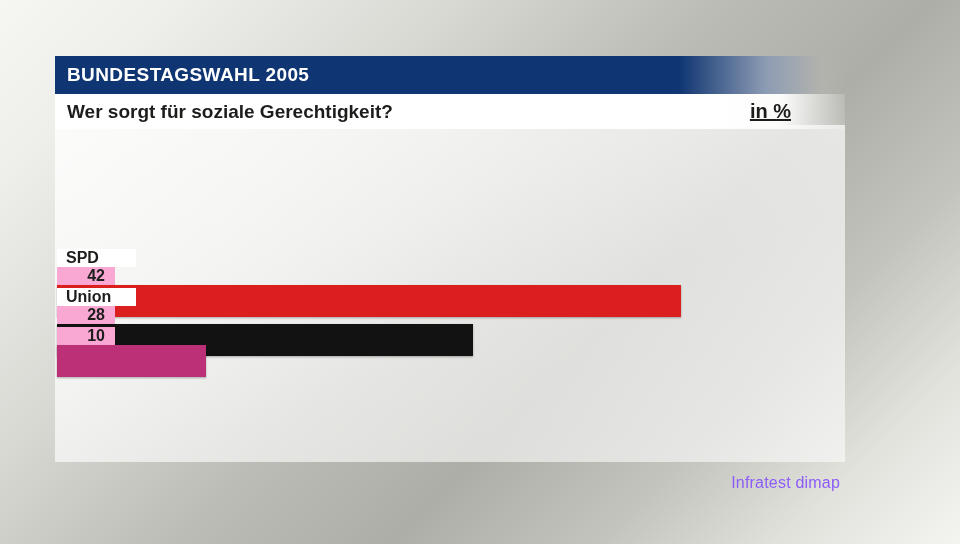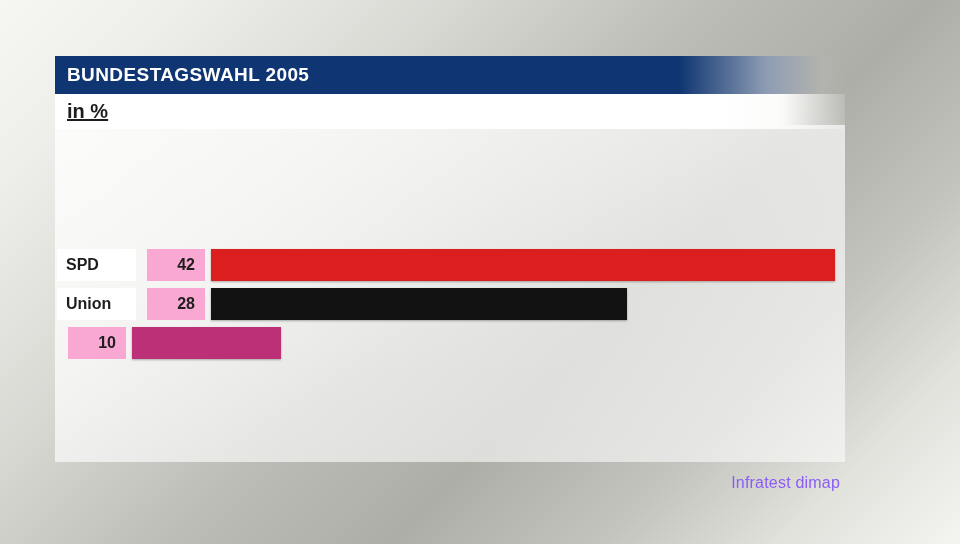--- a/index.html
+++ b/index.html
@@ -85,20 +85,21 @@
   #rows {
     position: absolute;
     left: 57px;
     top: 249px;
   }
   .row {
     display: flex;
     align-items: stretch;
     height: 32px;
     margin-bottom: 7px;
+    flex-direction: column;
   }
   .cell-label {
     width: 79px;
     background: #ffffff;
     display: flex;
     align-items: center;
     padding-left: 9px;
     box-sizing: border-box;
   }
   .cell-label span {
@@ -143,20 +144,21 @@
 </head>
 <body>
 
 <div id="chart-panel"></div>
 
 <div id="header-block">
   <div id="title-bar">
     <div id="title-text">BUNDESTAGSWAHL 2005</div>
   </div>
   <div id="subtitle-bar">
+    <div id="subtitle-text">Wer sorgt für soziale Gerechtigkeit?</div>
     <div id="unit-text">in %</div>
   </div>
 </div>
 
 <div id="rows">
 
   <div class="row">
     <div class="cell-label">
       <span>SPD</span>
     </div>

